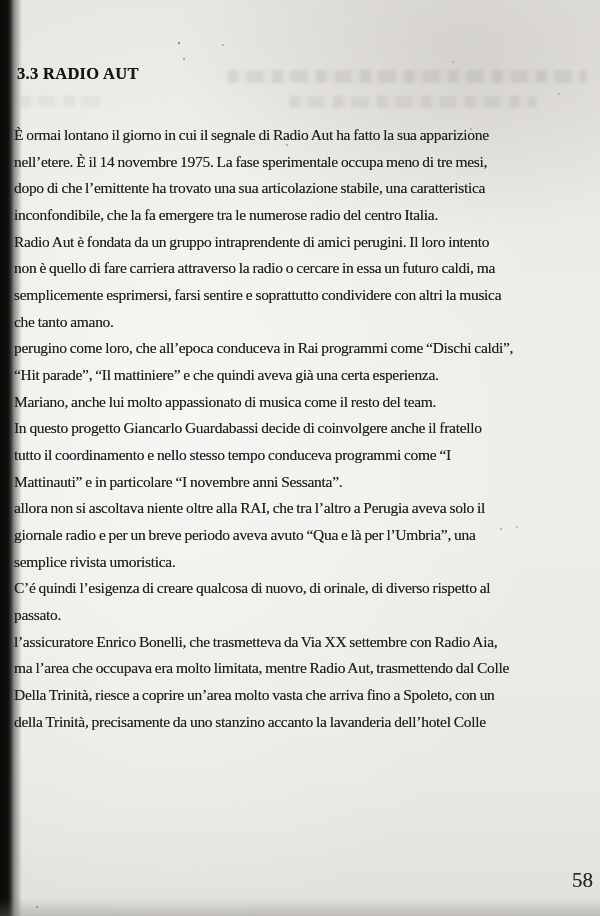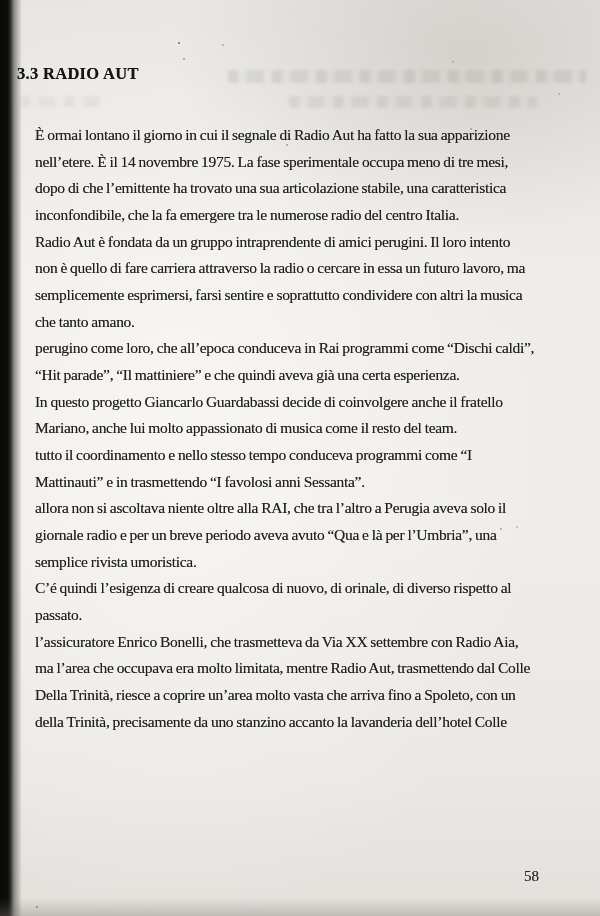--- a/index.html
+++ b/index.html
@@ -42,26 +42,25 @@
     font-size: 15.5px;
     line-height: 26.68px;
     letter-spacing: -0.3px;
     word-spacing: -0.5px;
     color: #201f1d;
     text-shadow: 0 0 0.5px rgba(32,31,29,0.6);
   }
   .text-line {
     white-space: nowrap;
     height: 26.68px;
-    padding-left: 21px;
   }
   .page-number {
     position: absolute;
-    left: 524px; top: 868px;
-    font-size: 15px;
+    left: 572px; top: 868px;
+    font-size: 21px;
     color: #2a2927;
     text-shadow: 0 0 0.5px rgba(42,41,39,0.6);
   }
   
   .ghost-line {
     position: absolute;
     border-radius: 3px;
     filter: blur(1.6px);
     background: repeating-linear-gradient(90deg,
       rgba(120,118,112,0.30) 0px, rgba(120,118,112,0.30) 9px,
@@ -111,29 +110,29 @@
 
   <div class="heading">3.3 RADIO AUT</div>
 
   <div class="body-text">
 
   <div class="text-line">È ormai lontano il giorno in cui il segnale di Radio Aut ha fatto la sua apparizione</div>
       <div class="text-line">nell’etere. È il 14 novembre 1975. La fase sperimentale occupa meno di tre mesi,</div>
       <div class="text-line">dopo di che l’emittente ha trovato una sua articolazione stabile, una caratteristica</div>
       <div class="text-line">inconfondibile, che la fa emergere tra le numerose radio del centro Italia.</div>
       <div class="text-line">Radio Aut è fondata da un gruppo intraprendente di amici perugini. Il loro intento</div>
-      <div class="text-line">non è quello di fare carriera attraverso la radio o cercare in essa un futuro lavoro, ma</div>
+      <div class="text-line">non è quello di fare carriera attraverso la radio o cercare in essa un futuro caldi, ma</div>
       <div class="text-line">semplicemente esprimersi, farsi sentire e soprattutto condividere con altri la musica</div>
       <div class="text-line">che tanto amano.</div>
       <div class="text-line">perugino come loro, che all’epoca conduceva in Rai programmi come “Dischi caldi”,</div>
       <div class="text-line">“Hit parade”, “Il mattiniere” e che quindi aveva già una certa esperienza.</div>
+      <div class="text-line">Mariano, anche lui molto appassionato di musica come il resto del team.</div>
       <div class="text-line">In questo progetto Giancarlo Guardabassi decide di coinvolgere anche il fratello</div>
-      <div class="text-line">Mariano, anche lui molto appassionato di musica come il resto del team.</div>
       <div class="text-line">tutto il coordinamento e nello stesso tempo conduceva programmi come “I</div>
-      <div class="text-line">Mattinauti” e in trasmettendo “I favolosi anni Sessanta”.</div>
+      <div class="text-line">Mattinauti” e in particolare “I novembre anni Sessanta”.</div>
       <div class="text-line">allora non si ascoltava niente oltre alla RAI, che tra l’altro a Perugia aveva solo il</div>
       <div class="text-line">giornale radio e per un breve periodo aveva avuto “Qua e là per l’Umbria”, una</div>
       <div class="text-line">semplice rivista umoristica.</div>
       <div class="text-line">C’é quindi l’esigenza di creare qualcosa di nuovo, di orinale, di diverso rispetto al</div>
       <div class="text-line">passato.</div>
       <div class="text-line">l’assicuratore Enrico Bonelli, che trasmetteva da Via XX settembre con Radio Aia,</div>
       <div class="text-line">ma l’area che occupava era molto limitata, mentre Radio Aut, trasmettendo dal Colle</div>
       <div class="text-line">Della Trinità, riesce a coprire un’area molto vasta che arriva fino a Spoleto, con un</div>
       <div class="text-line">della Trinità, precisamente da uno stanzino accanto la lavanderia dell’hotel Colle</div>
     </div>

